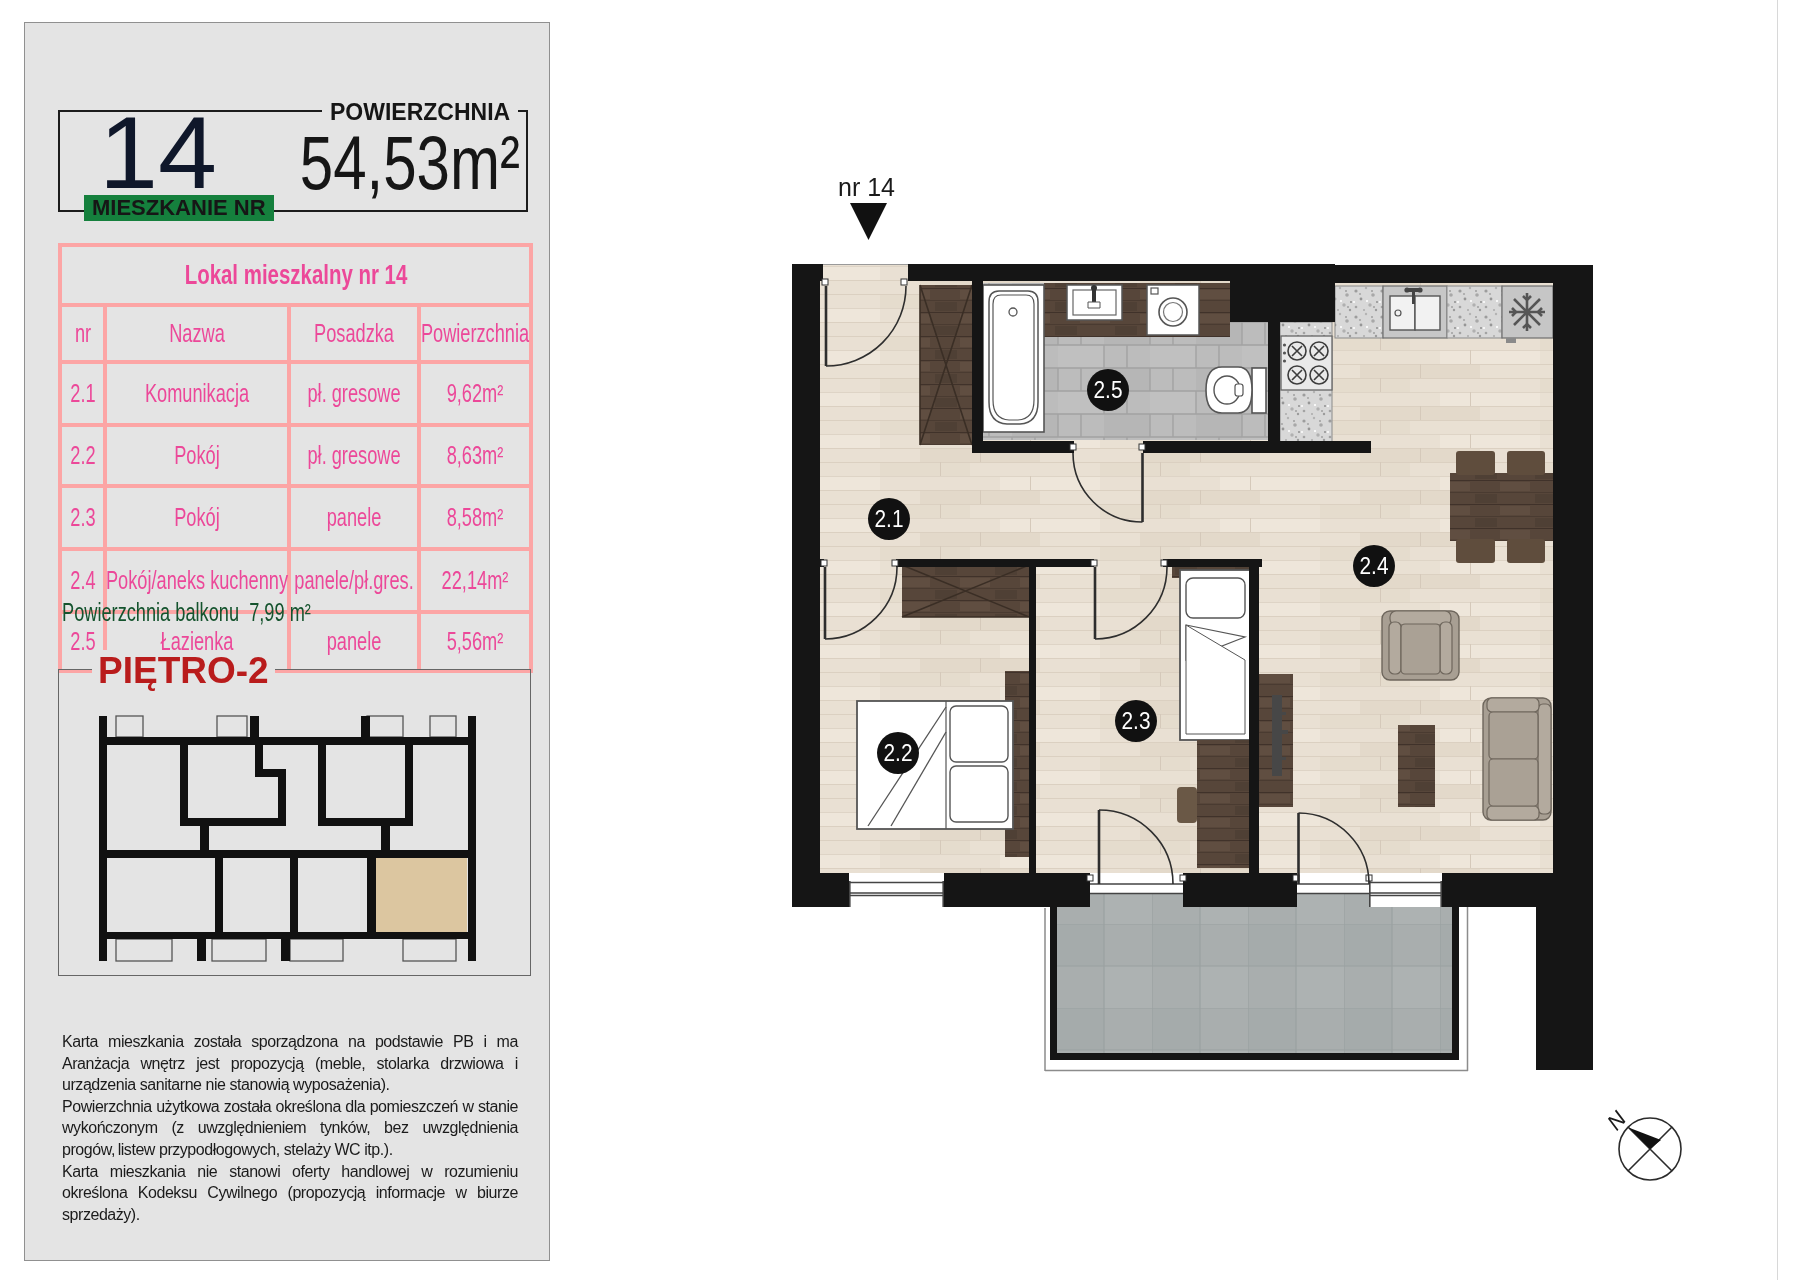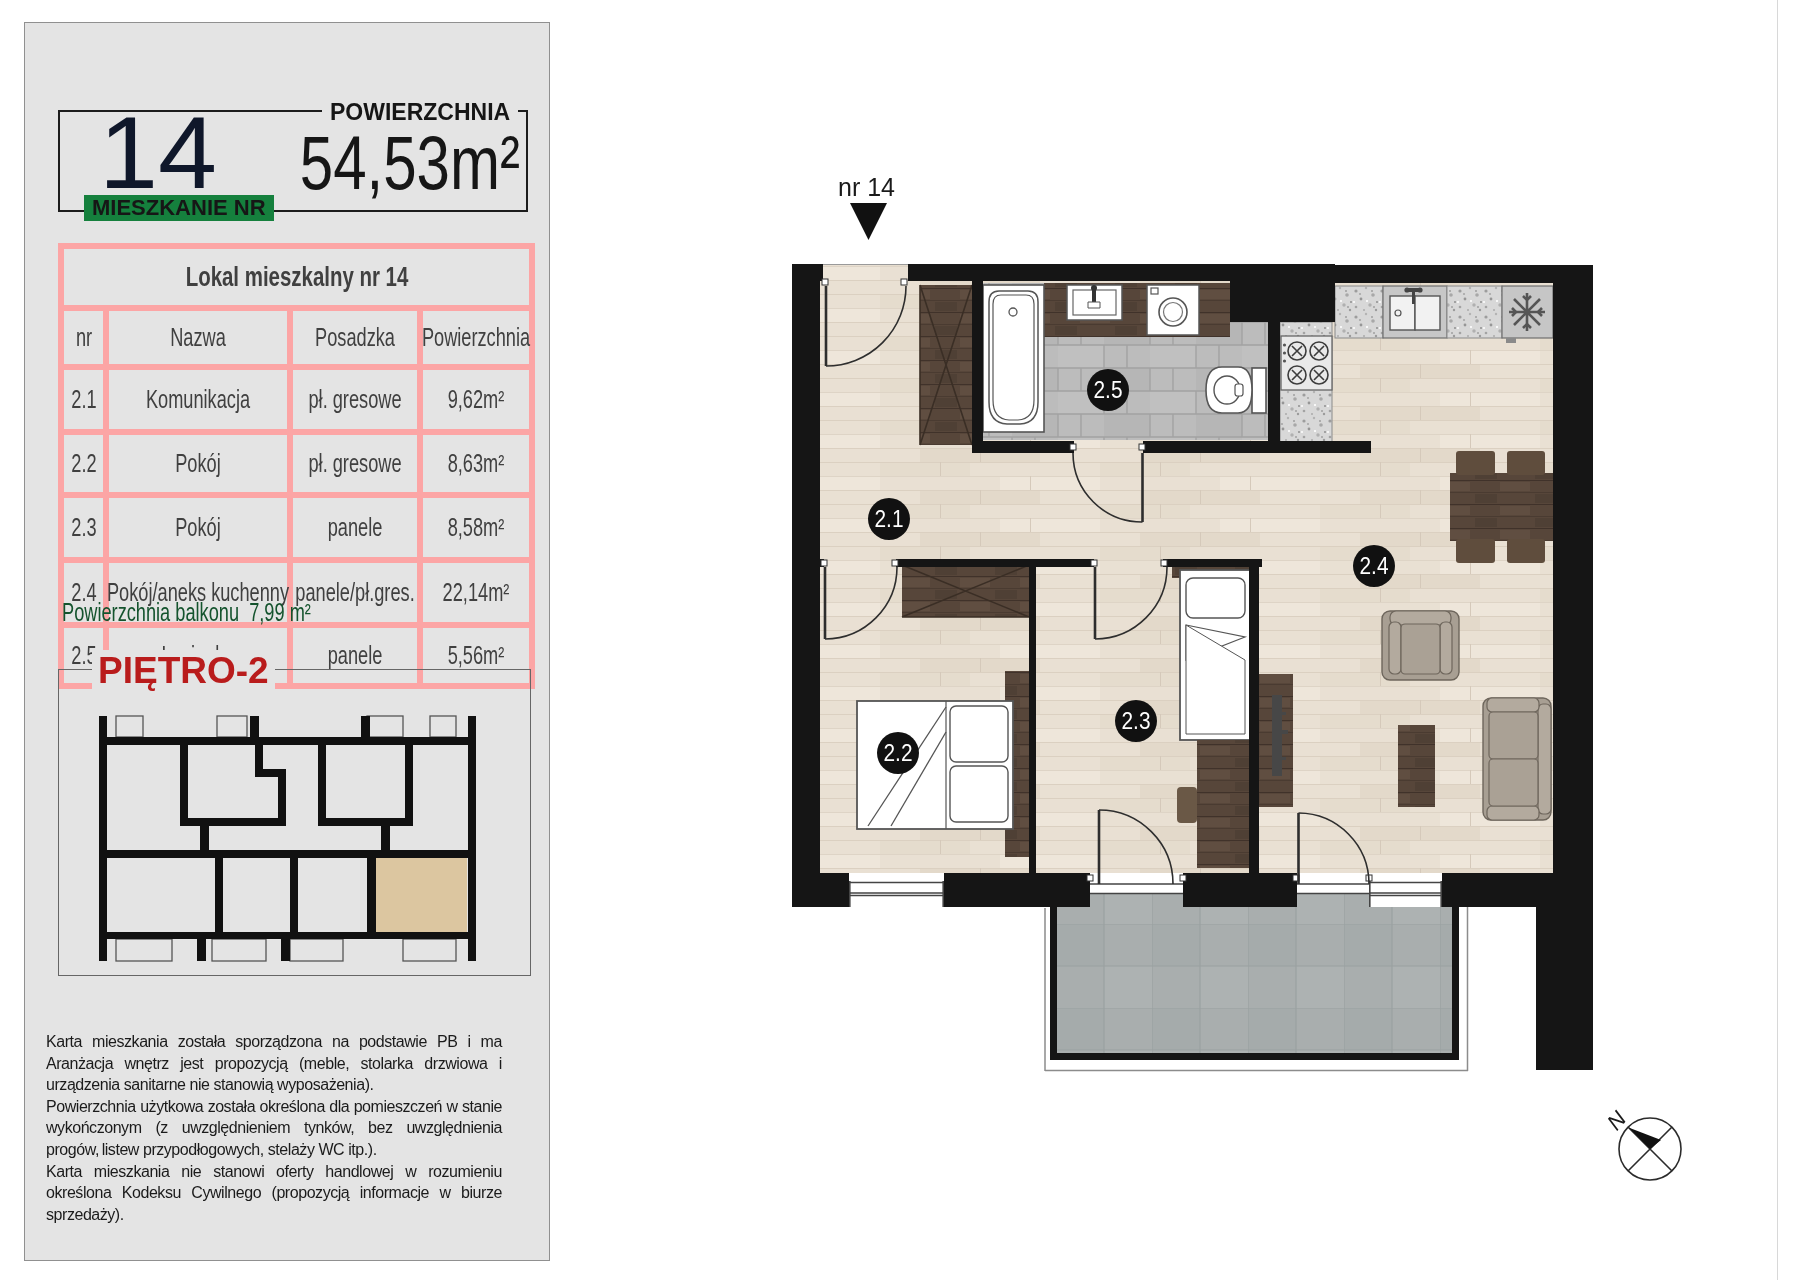--- a/index.html
+++ b/index.html
@@ -3,22 +3,22 @@
 <meta charset="utf-8">
 <style>
   html,body{margin:0;padding:0;background:#ffffff;width:1810px;height:1280px;overflow:hidden;
     font-family:"Liberation Sans", sans-serif;}
   .abs{position:absolute;}
   .jl{display:flex;justify-content:space-between;height:21.6px;}
   .jl s{text-decoration:none;white-space:nowrap;}
   .cond{display:inline-block;margin-left:50%;transform:translateX(-50%) scaleX(0.70);white-space:nowrap;}
   .condL{display:inline-block;transform:scaleX(0.70);transform-origin:left center;white-space:nowrap;}
   table.spec{border-collapse:collapse;table-layout:fixed;}
-  table.spec td{border:6px solid #fca5a5;padding:8px;text-align:left;vertical-align:middle;
-    font-size:26px;color:#404040;}
+  table.spec td{border:4px solid #fca5a5;padding:8px;text-align:left;vertical-align:middle;
+    font-size:26px;color:#ec4899;}
 </style>
 </head>
 <body>
 
 <div class="abs" style="left:24px;top:22px;width:526px;height:1239px;background:#e4e4e4;border:1px solid #909090;box-sizing:border-box;"></div>
 
 <div class="abs" style="left:58px;top:110px;width:470px;height:102px;border:2px solid #1c1c1c;box-sizing:border-box;"></div>
 
 <div class="abs" style="left:70px;top:95px;width:175px;height:92px;font-size:102px;color:#0f172a;"><span style="display:inline-block;margin-left:50%;transform:translateX(-50%) scaleX(1.04);white-space:nowrap;">14</span></div>
 
@@ -127,21 +127,21 @@
     <rect x="215" y="858" width="8" height="74"></rect>
     <rect x="290" y="858" width="8" height="74"></rect>
     <rect x="367" y="858" width="9" height="74"></rect>
     <rect x="99" y="939" width="8" height="22"></rect>
     <rect x="197" y="939" width="9" height="22"></rect>
     <rect x="281" y="939" width="9" height="22"></rect>
     <rect x="468" y="939" width="8" height="22"></rect>
   </g>
 </svg>
 
-<div class="abs" style="left:46px;top:1031px;width:456px;font-size:16px;line-height:21.6px;color:#1b1b1b;letter-spacing:-0.45px;">
+<div class="abs" style="left:62px;top:1031px;width:456px;font-size:16px;line-height:21.6px;color:#1b1b1b;letter-spacing:-0.45px;">
   <div class="jl">
       <s>Karta</s>
       <s>mieszkania</s>
       <s>została</s>
       <s>sporządzona</s>
       <s>na</s>
       <s>podstawie</s>
       <s>PB</s>
       <s>i</s>
       <s>ma</s>

